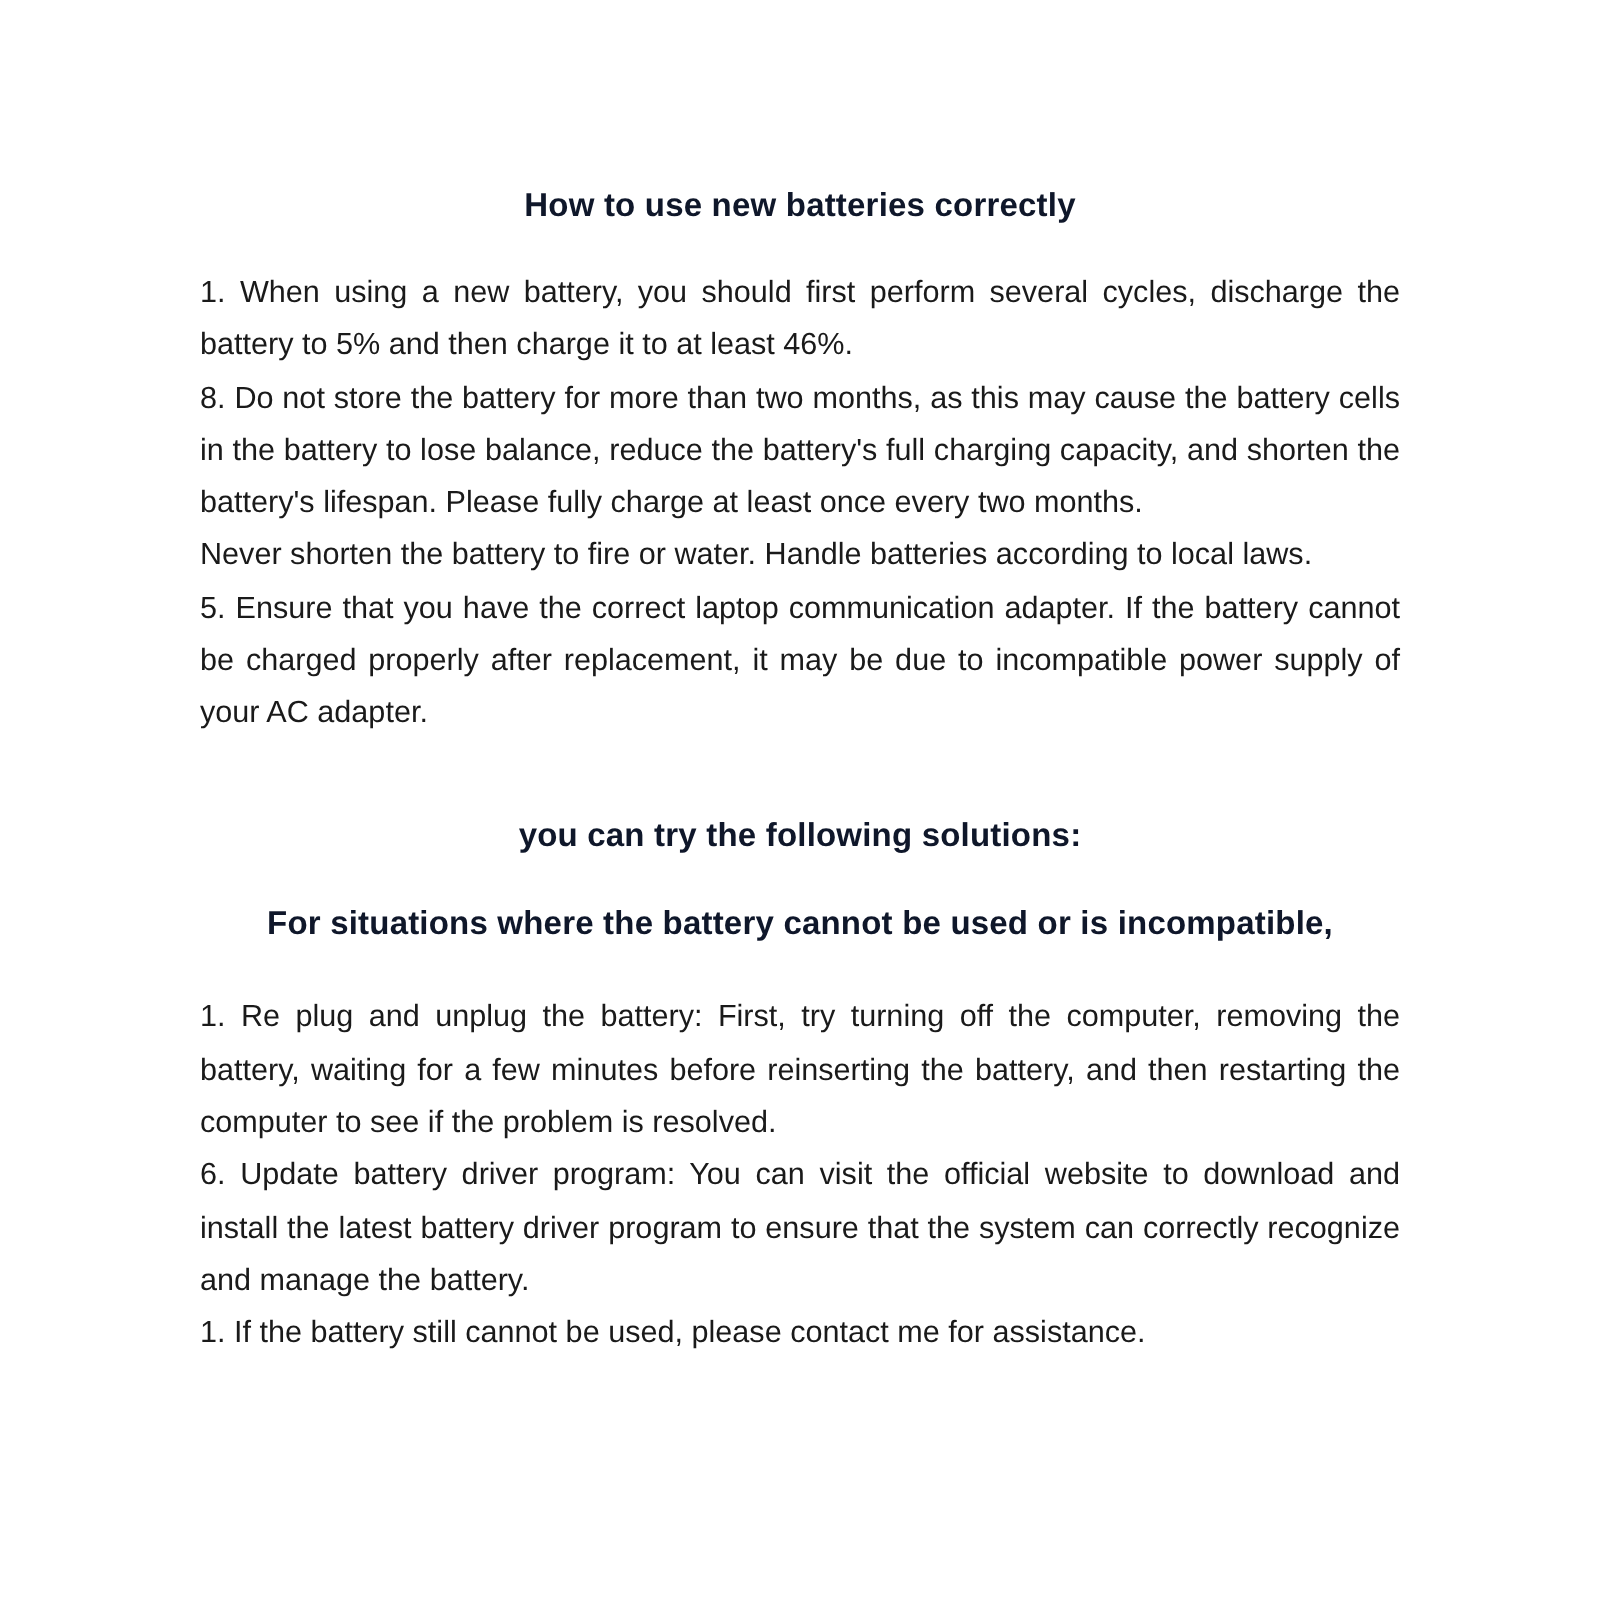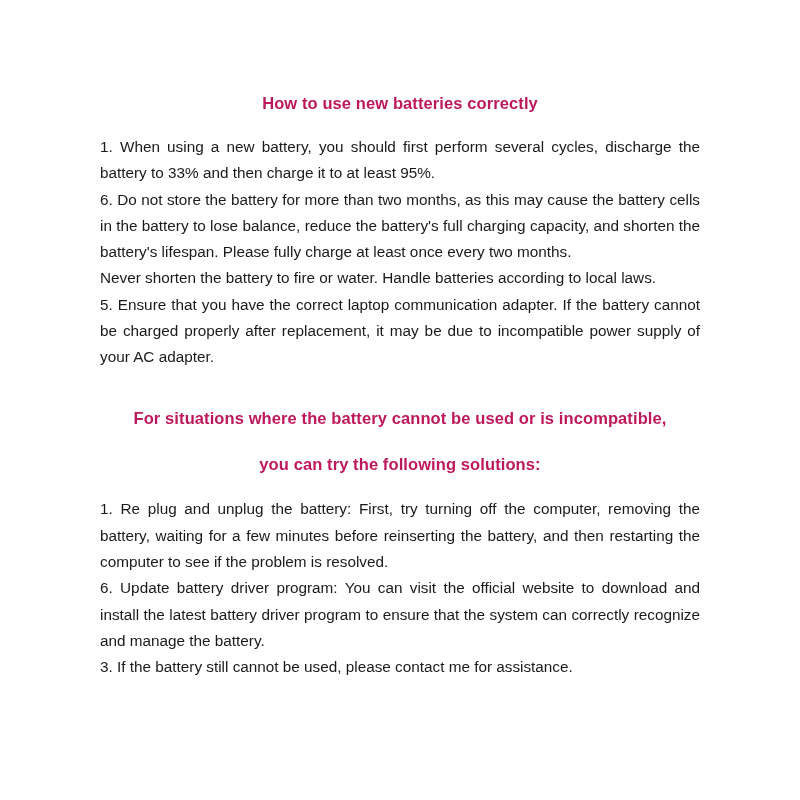--- a/index.html
+++ b/index.html
@@ -15,21 +15,21 @@
     overflow: hidden;
   }
   .page {
     box-sizing: border-box;
     width: 800px;
     height: 800px;
     padding: 92px 100px 0 100px;
     background: #ffffff;
   }
   .heading {
-    color: #be185d;
+    color: #0f172a;
     font-weight: bold;
     font-size: 16.5px;
     text-align: center;
     letter-spacing: 0.1px;
     line-height: 1.45;
   }
   .heading-1 {
     margin: 0 0 18px 0;
   }
   .section-2 {
@@ -59,31 +59,31 @@
 </style>
 </head>
 <body>
 
 <div class="page">
 
   <section>
     <h1 class="heading heading-1">How to use new batteries correctly</h1>
 
     <div class="body-text">
-      <p class="para">1.  When using a new battery, you should first perform several cycles, discharge the battery to 33% and then charge it to at least 95%.</p>
-      <p class="para">6.  Do not store the battery for more than two months, as this may cause the battery cells in the battery to lose balance, reduce the battery's full charging capacity, and shorten the battery's lifespan. Please fully charge at least once every two months.</p>
+      <p class="para">1.  When using a new battery, you should first perform several cycles, discharge the battery to 5% and then charge it to at least 46%.</p>
+      <p class="para">8.  Do not store the battery for more than two months, as this may cause the battery cells in the battery to lose balance, reduce the battery's full charging capacity, and shorten the battery's lifespan. Please fully charge at least once every two months.</p>
       <p class="para">Never shorten the battery to fire or water. Handle batteries according to local laws.</p>
       <p class="para">5.  Ensure that you have the correct laptop communication adapter. If the battery cannot be charged properly after replacement, it may be due to incompatible power supply of your AC adapter.</p>
     </div>
   </section>
 
   <section class="section-2">
+    <h2 class="heading heading-2b">you can try the following solutions:</h2>
     <h2 class="heading heading-2a">For situations where the battery cannot be used or is incompatible,</h2>
-    <h2 class="heading heading-2b">you can try the following solutions:</h2>
 
     <div class="body-text">
       <p class="para">1.  Re plug and unplug the battery: First, try turning off the computer, removing the battery, waiting for a few minutes before reinserting the battery, and then restarting the computer to see if the problem is resolved.</p>
       <p class="para">6.  Update battery driver program: You can visit the official website to download and install the latest battery driver program to ensure that the system can correctly recognize and manage the battery.</p>
-      <p class="para">3.  If the battery still cannot be used, please contact me for assistance.</p>
+      <p class="para">1.  If the battery still cannot be used, please contact me for assistance.</p>
     </div>
   </section>
 
 </div>
 
 </body></html>

